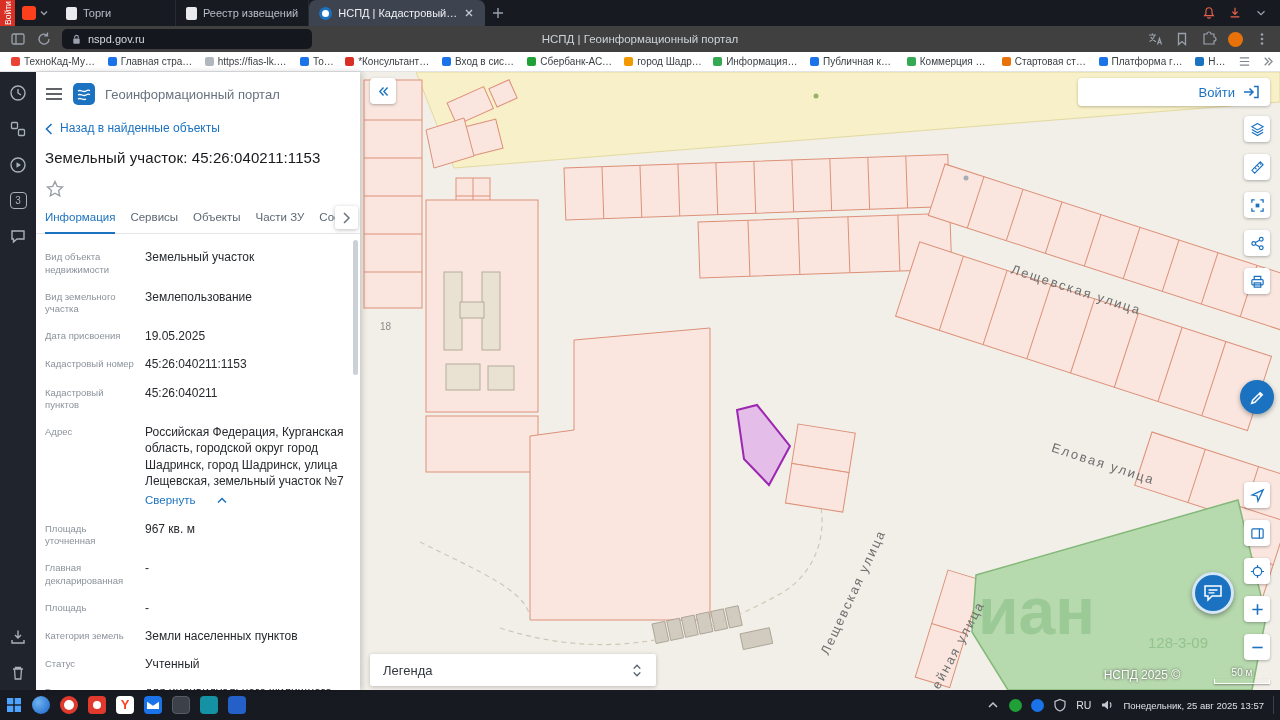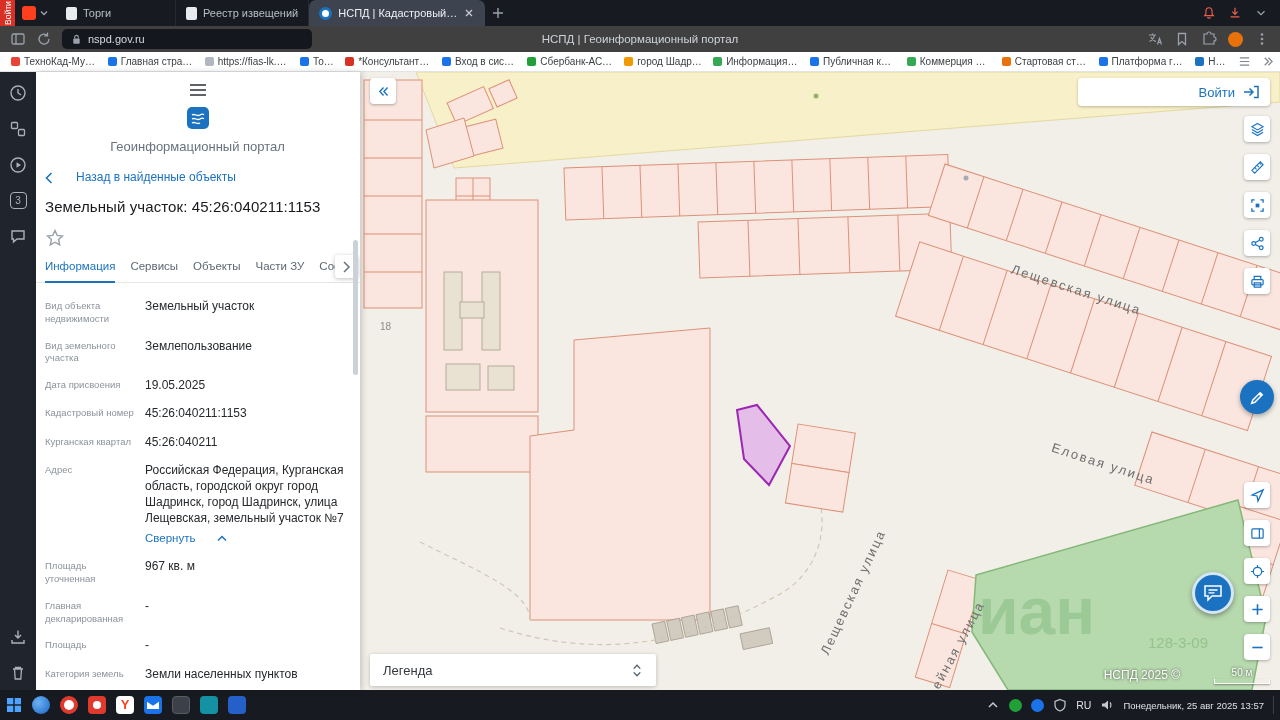--- a/index.html
+++ b/index.html
@@ -51,25 +51,25 @@
   
   .content { flex:1; display:flex; min-height:0; }
   .browser-sidebar { width:36px; background:#20242c; display:flex; flex-direction:column; align-items:center; padding:12px 0 8px; gap:18px; flex-shrink:0; }
   .sb-ico { width:18px; height:18px; color:#a9b1bc; cursor:pointer; }
   .sb-badge { width:17px; height:17px; border:1.4px solid #a9b1bc; border-radius:4px; color:#a9b1bc; font-size:10px;
     display:flex; align-items:center; justify-content:center; cursor:pointer; }
   .sb-spacer { flex:1; }
 
   
   .panel { width:324px; background:#fff; position:relative; z-index:5; box-shadow:2px 0 6px rgba(0,0,0,.18); overflow:hidden; flex-shrink:0; }
-  .panel-header { display:flex; align-items:center; gap:10px; padding:11px 10px 8px 9px;flex-direction:column; }
+  .panel-header { display:flex; align-items:center; gap:10px; padding:11px 10px 8px 9px; }
   .hamburger { width:18px; height:14px; color:#5f6368; cursor:pointer; }
   .logo-sq { width:22px; height:22px; border-radius:5px; background:#1b72c0; display:flex; align-items:center; justify-content:center; }
   .app-title { font-size:13px; color:#68727e; }
-  .back-row { display:flex; align-items:flex-end; gap:23px; padding:8px 9px 2px; color:#1b72c0; font-size:12px; cursor:pointer; }
+  .back-row { display:flex; align-items:flex-end; gap:7px; padding:8px 9px 2px; color:#1b72c0; font-size:12px; cursor:pointer; }
   .obj-title { padding:12px 10px 0 9px; font-size:15px; color:#17191c; letter-spacing:.1px; }
   .star-row { padding:13px 9px 2px; }
   .star-btn { width:20px; height:20px; color:#99a0a8; cursor:pointer; }
   .tabs-row { display:flex; gap:15px; padding:6px 9px 0; border-bottom:1px solid #e4e7ea; position:relative; font-size:11.5px; color:#5d6874; }
   .ptab { padding-bottom:9px; cursor:pointer; white-space:nowrap; }
   .ptab.active { color:#1b72c0; border-bottom:2px solid #1b72c0; margin-bottom:-1px; }
   .ptab.cut { max-width:34px; overflow:hidden; }
   .tabs-more { position:absolute; right:2px; top:1px; width:23px; height:23px; background:#fff; border-radius:3px;
     box-shadow:0 1px 4px rgba(0,0,0,.25); display:flex; align-items:center; justify-content:center; color:#6a737d; cursor:pointer; }
   .fields { padding:15px 14px 0 9px; }
@@ -352,21 +352,21 @@
           </div>
         <div class="frow">
             <div class="flabel">Дата присвоения</div>
             <div class="fvalue">19.05.2025</div>
           </div>
         <div class="frow">
             <div class="flabel">Кадастровый номер</div>
             <div class="fvalue">45:26:040211:1153</div>
           </div>
         <div class="frow">
-            <div class="flabel">Курганская квартал</div>
+            <div class="flabel">Кадастровый пунктов</div>
             <div class="fvalue">45:26:040211</div>
           </div>
         <div class="frow">
           <div class="flabel">Адрес</div>
           <div class="fvalue">
             <span>Российская Федерация, Курганская область, городской округ город Шадринск, город Шадринск, улица Лещевская, земельный участок №7</span><br>
             <span class="collapse-link">
               <span>Свернуть</span>
               <svg width="10" height="7" viewBox="0 0 10 7">
                   <path d="M1 5.5 L5 1.5 L9 5.5" fill="none" stroke="#1b72c0" stroke-width="1.5"></path>

